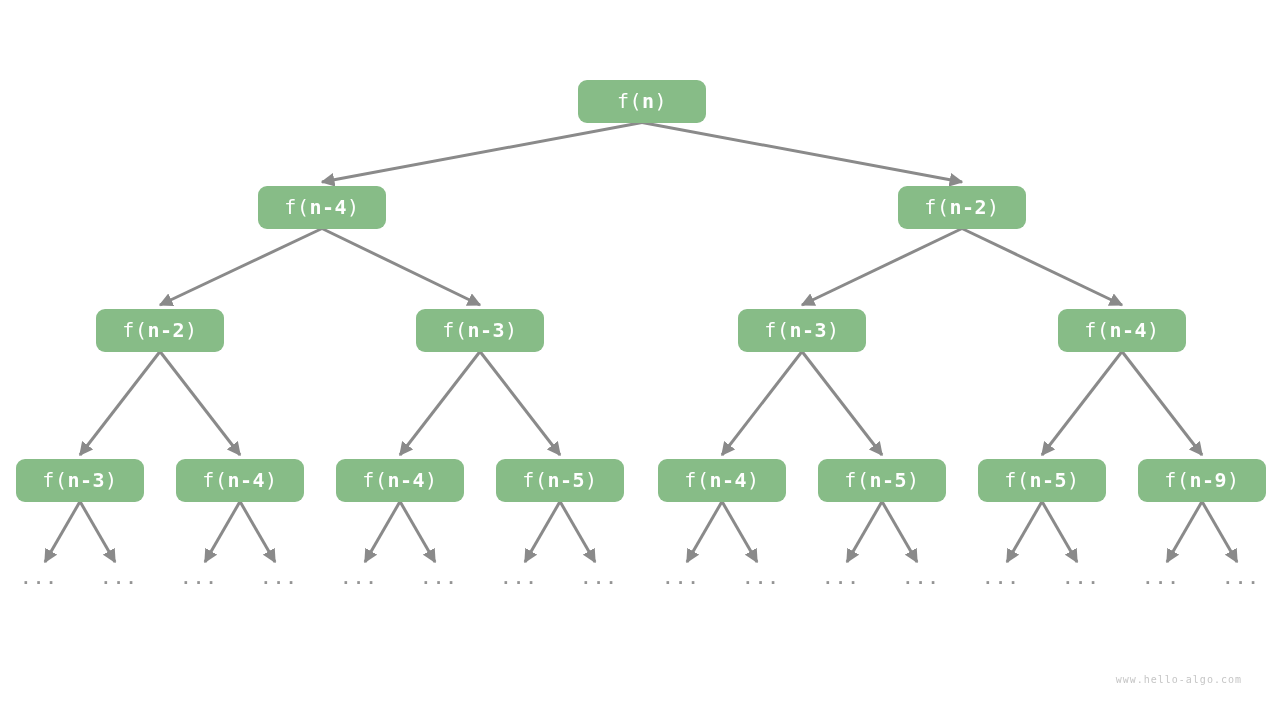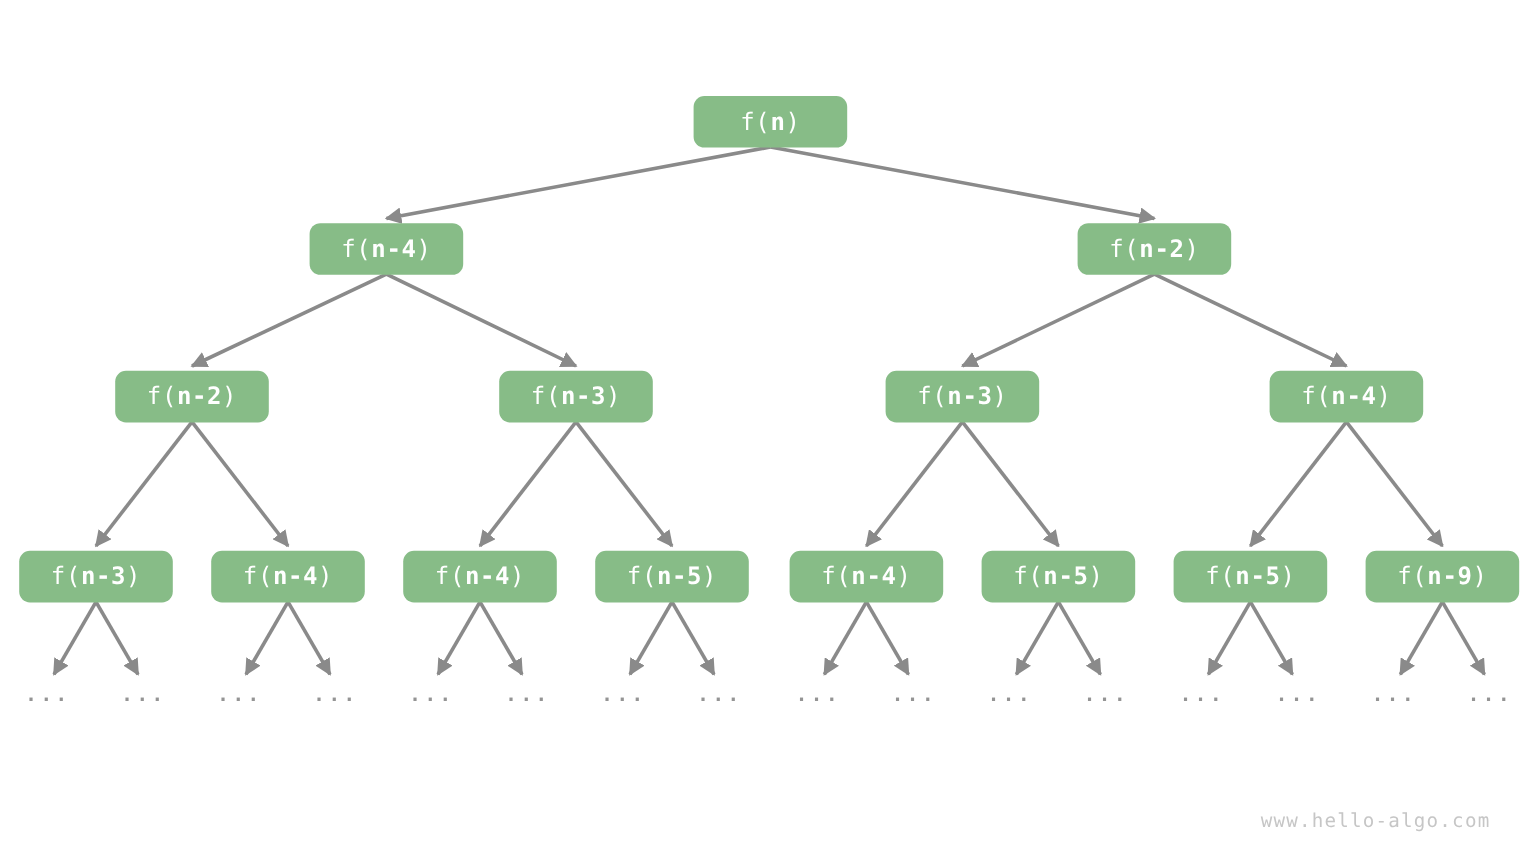--- a/index.html
+++ b/index.html
@@ -42,21 +42,21 @@
     font-size: 16px;
     font-weight: bold;
     letter-spacing: 3px;
     z-index: 2;
     line-height: 20px;
   }
   .watermark {
     position: absolute;
     right: 38px;
     top: 674px;
-    font-size: 16px;
+    font-size: 10px;
     letter-spacing: 1px;
     z-index: 3;
   }
 </style>
 </head>
 <body>
 
 <div id="stage" style="background: rgb(255, 255, 255);">
   <svg id="edges" width="1280" height="720">
     <defs>

